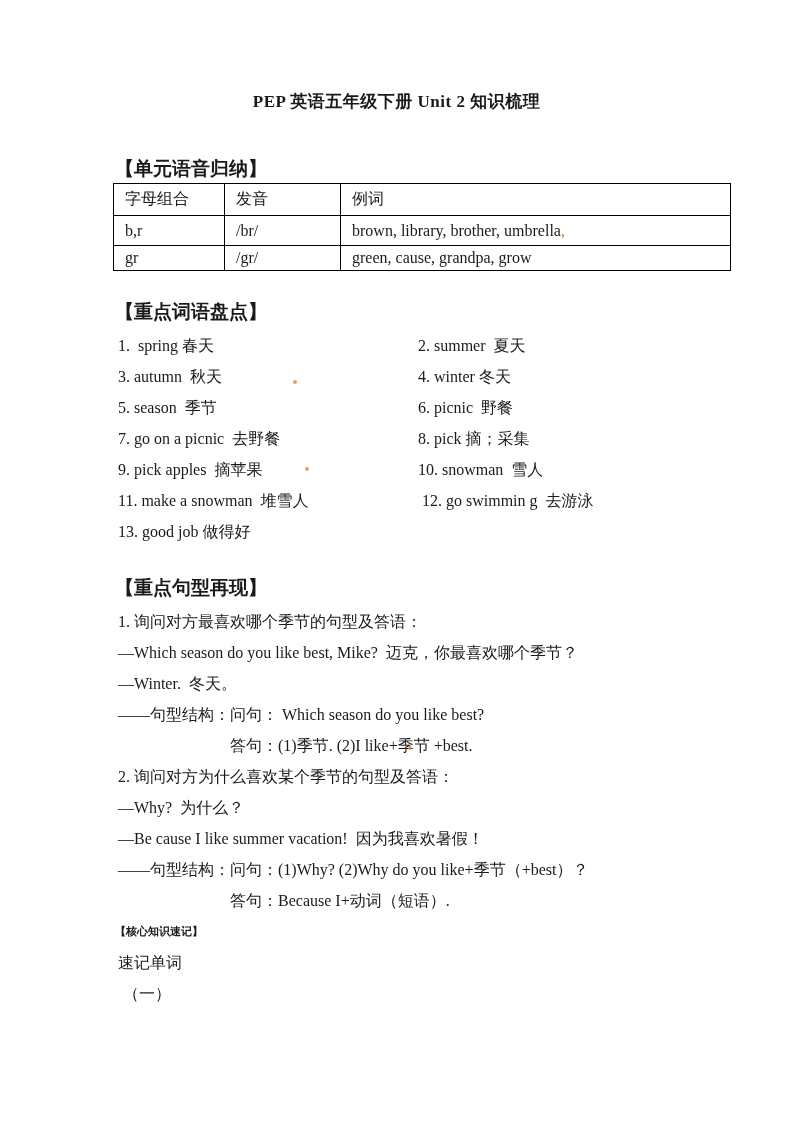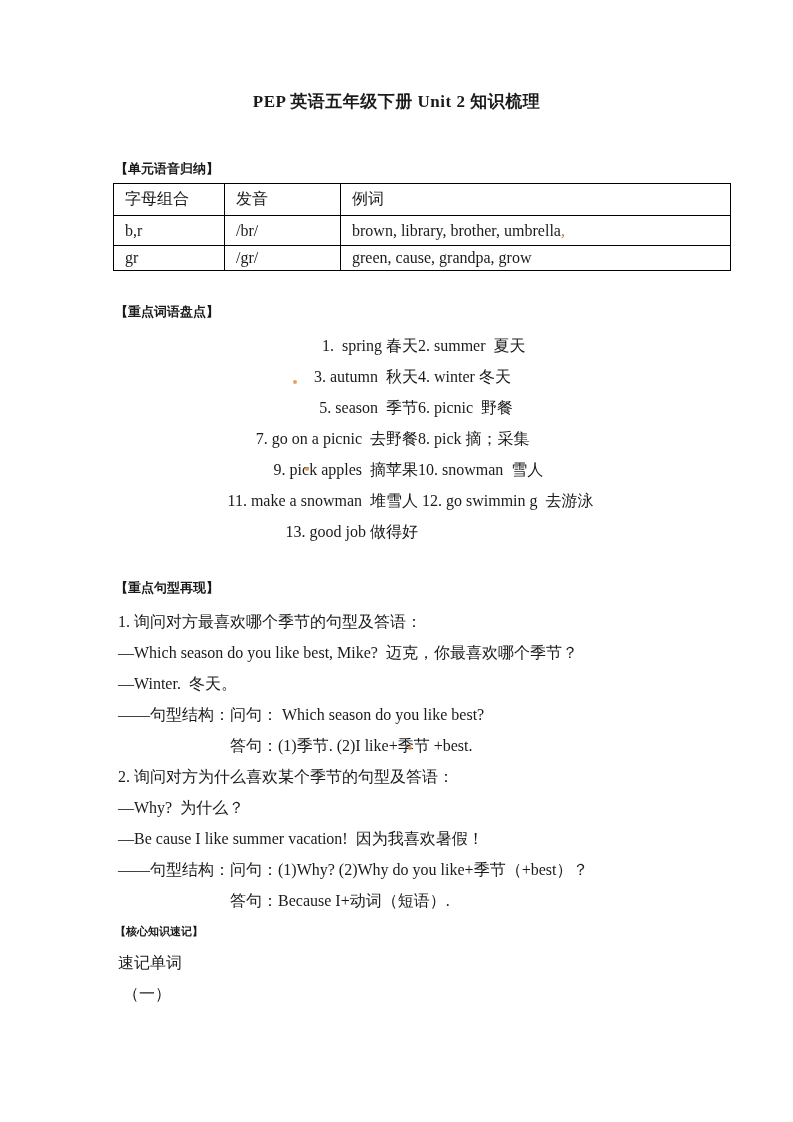--- a/index.html
+++ b/index.html
@@ -20,21 +20,21 @@
   .title {
     padding-top: 90px;
     text-align: center;
     font-weight: bold;
     font-size: 17px;
     letter-spacing: 0.5px;
   }
   .section-heading {
     font-weight: bold;
     margin-left: 115px;
-    font-size: 13px;
+    font-size: 19px;
     line-height: 21px;
   }
   .h-phonics { margin-top: 45px; }
 
   table.phonics {
     border-collapse: collapse;
     margin: 4px 0 0 113px;
     table-layout: fixed;
     width: 569px;
   }
@@ -53,21 +53,21 @@
   tr.r-data2 td { height: 24px; }
 
   .h-words { margin-top: 30px; }
   .word-list { margin-top: 8px; }
   .word-row {
     display: flex;
     margin-left: 118px;
     line-height: 31px;
     white-space: pre-wrap;
   }
-  .word-left  { width: 300px; text-align: right; }
+  .word-left  { width: 300px; }
   .word-right { flex: 1; }
 
   .h-sentences { margin-top: 30px; }
   .sent-list { margin-top: 8px; }
   .sent-line {
     margin-left: 118px;
     line-height: 31px;
     white-space: pre-wrap;
   }
   .sent-line.indent { margin-left: 230px; }

